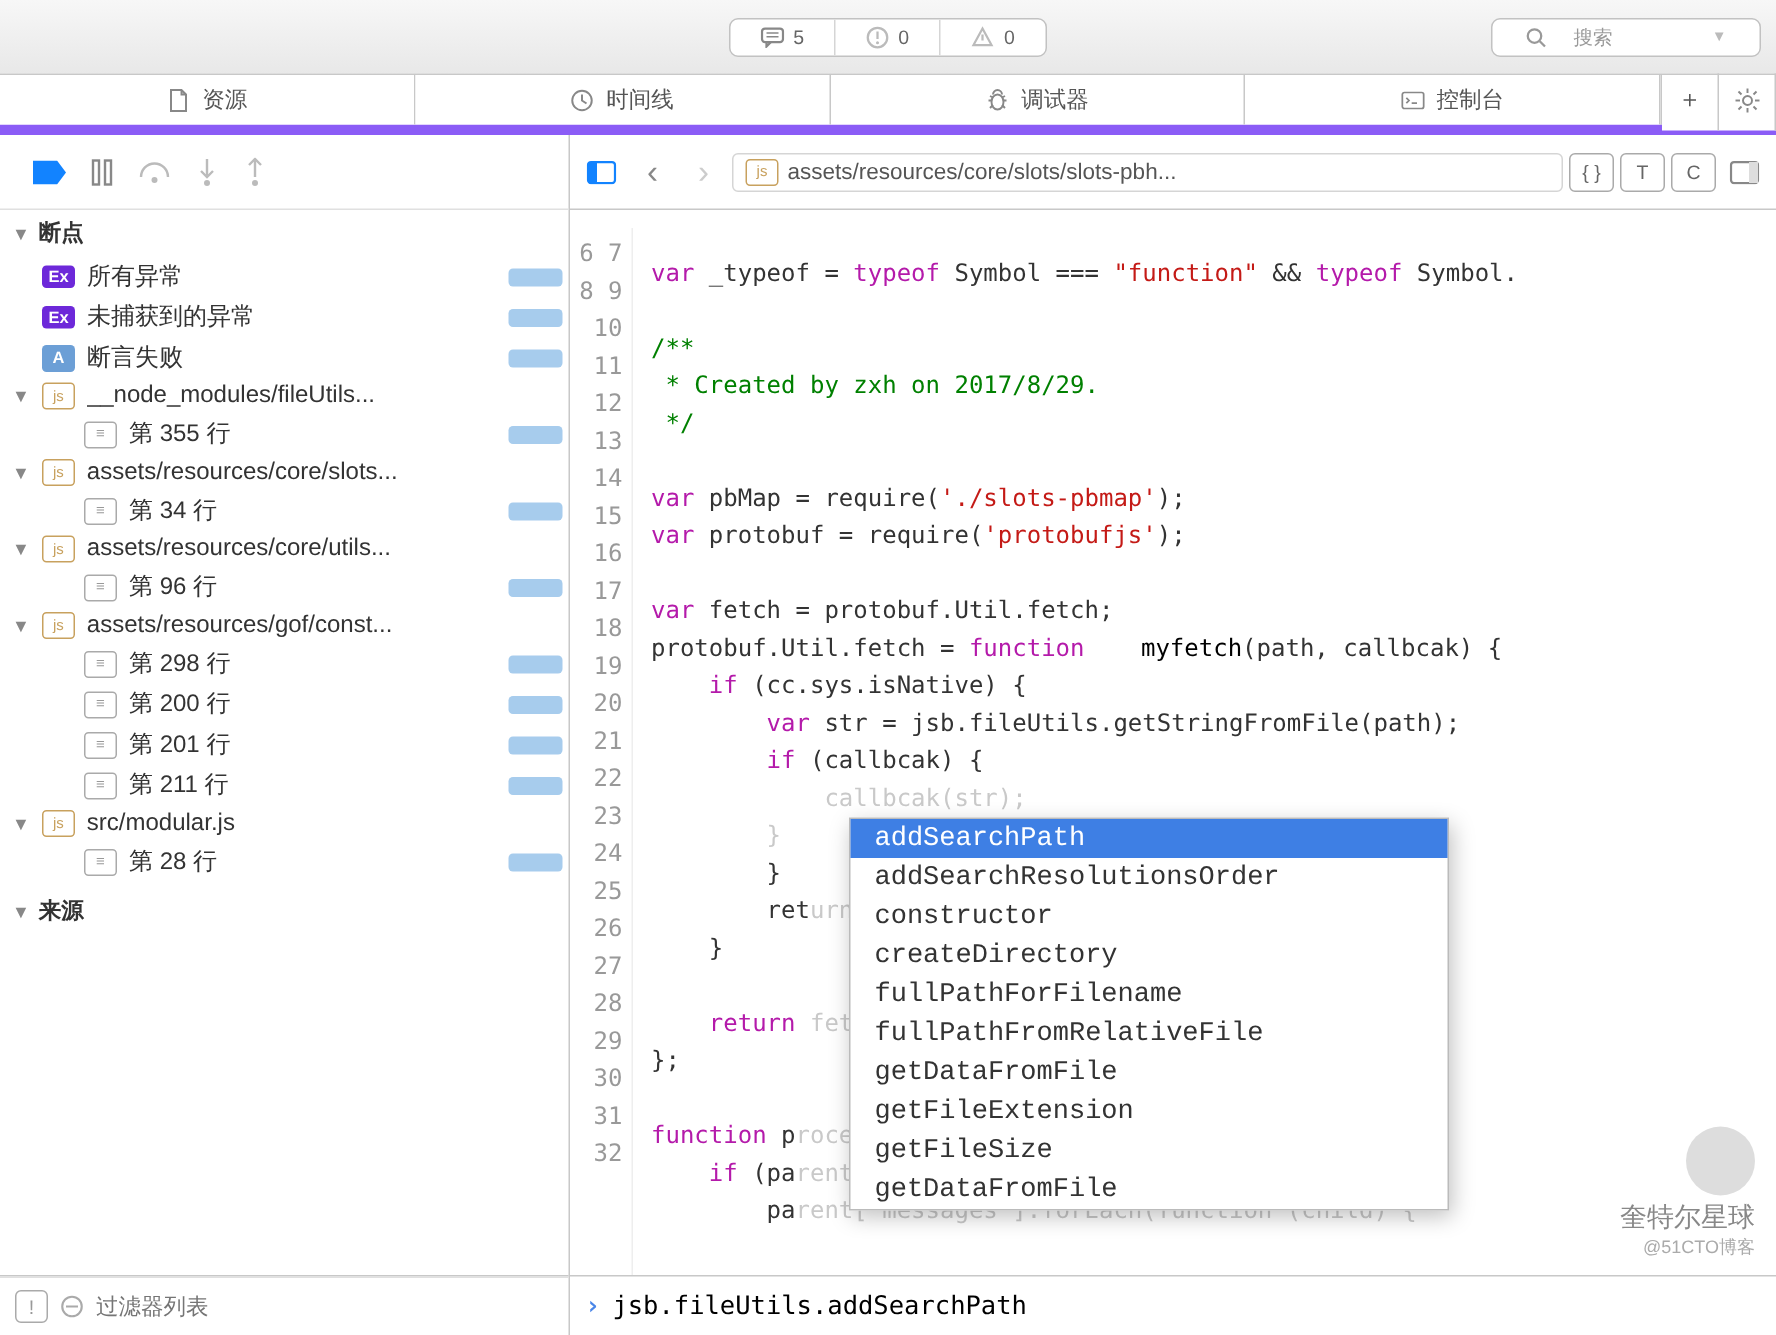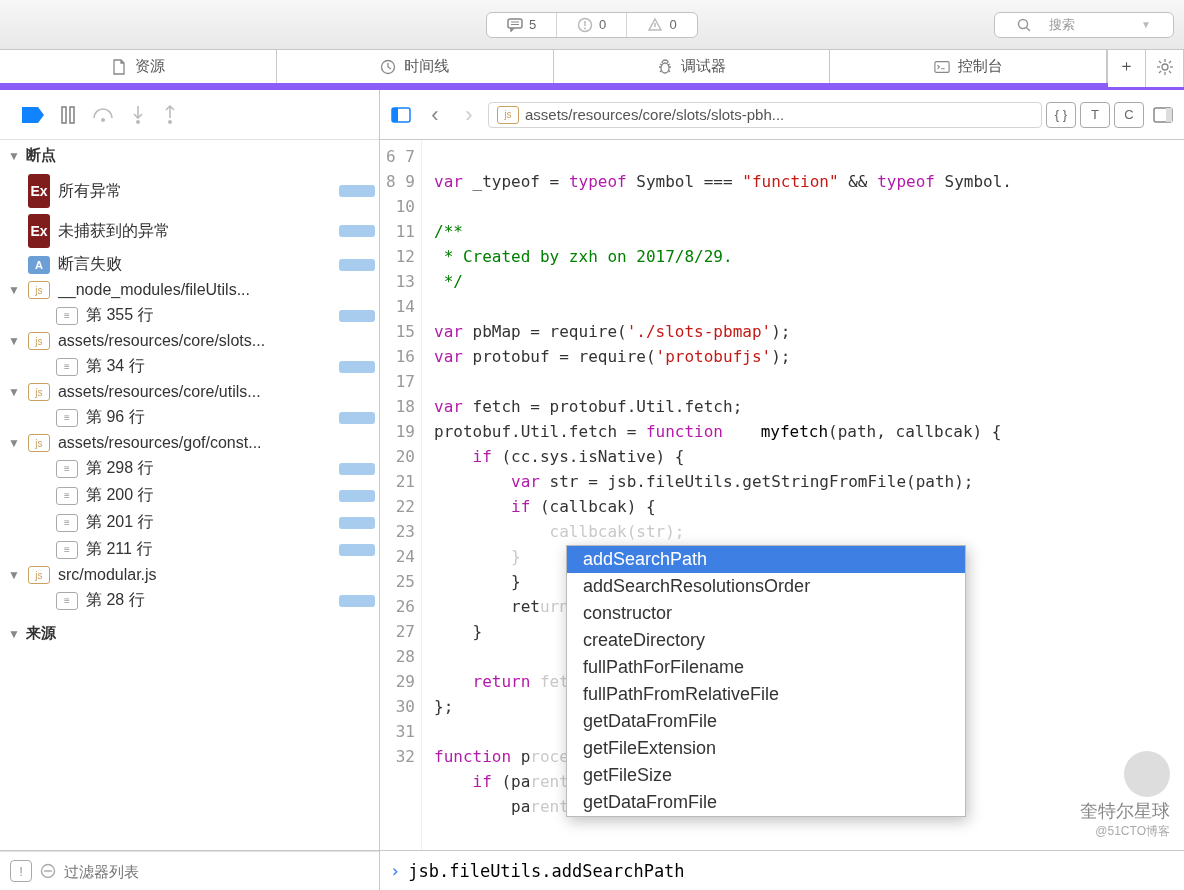--- a/index.html
+++ b/index.html
@@ -27,51 +27,51 @@
 .sb-tool { height:50px; display:flex; align-items:center; gap:16px; padding:0 22px; border-bottom:1px solid #e0e0e0; }
 .sb-tool .on { color:#1283ff; font-size:20px; }
 .sb-tool .ic { color:#888; font-size:18px; }
 
 .tree { overflow:auto; flex:1; }
 .section-header { display:flex; align-items:center; gap:6px; padding:6px 8px; font-weight:bold; font-size:15px; }
 .disclose { color:#888; font-size:12px; display:inline-block; }
 .row { display:flex; align-items:center; gap:8px; padding:3px 8px 3px 28px; font-size:16px; position:relative; }
 .row.sub { padding-left:56px; }
 .blue-tag { position:absolute; right:4px; width:36px; height:12px; background:#a7cced; border-radius:3px; }
-.ex-badge { width:22px; height:34px; background:#7f1d1d; color:#fff; font-size:14px; font-weight:bold; display:inline-flex; align-items:center; justify-content:center; border-radius:3px; }
+.ex-badge { width:22px; height:15px; background:#6d28d9; color:#fff; font-size:11px; font-weight:bold; display:inline-flex; align-items:center; justify-content:center; border-radius:3px; }
 .a-badge { width:22px; height:18px; background:#6c9fd6; color:#fff; font-size:11px; font-weight:bold; display:inline-flex; align-items:center; justify-content:center; border-radius:3px; }
 .js-badge { width:22px; height:18px; border:1px solid #c8a15e; color:#c8a15e; font-size:10px; display:inline-flex; align-items:center; justify-content:center; border-radius:3px; background:#fff; }
 .file-badge { width:22px; height:18px; border:1px solid #aaa; color:#999; display:inline-flex; align-items:center; justify-content:center; border-radius:3px; background:#fff; font-size:10px; }
 .row-text { white-space:nowrap; overflow:hidden; text-overflow:ellipsis; flex:1; }
 
 .sb-footer { border-top:1px solid #c8c8c8; }
 .filter-row { display:flex; align-items:center; gap:8px; padding:8px 10px; border-top:1px solid #e0e0e0; color:#999; }
 .circle-ic { width:22px; height:22px; border:1px solid #aaa; border-radius:4px; display:inline-flex; align-items:center; justify-content:center; font-size:13px; }
 
 
 .editor { flex:1; display:flex; flex-direction:column; }
 .editor-head { height:50px; display:flex; align-items:center; border-bottom:1px solid #c8c8c8; padding:0 6px; gap:4px; }
 .eh-btn { width:30px; height:30px; display:inline-flex; align-items:center; justify-content:center; color:#888; font-size:17px; border:none; background:none; cursor:pointer; }
 .eh-btn.blue { color:#1283ff; }
 .eh-path { flex:1; display:flex; align-items:center; border:1px solid #d5d5d5; border-radius:4px; padding:3px 8px; font-size:15px; color:#555; white-space:nowrap; overflow:hidden; text-overflow:ellipsis; }
 .eh-box { width:30px; height:26px; border:1px solid #aaa; border-radius:4px; display:inline-flex; align-items:center; justify-content:center; font-size:13px; color:#666; }
 
 .code-wrap { flex:1; display:flex; overflow:hidden; position:relative; }
-.gutter { width:42px; background:#fff; text-align:right; padding:4px 6px 4px 0; color:#999; font-family:Menlo,Consolas,monospace; font-size:16px; line-height:25px; border-right:1px solid #eee;}
+.gutter { width:42px; background:#fff; text-align:right; padding:4px 6px 4px 0; color:#999; font-family:Menlo,Consolas,monospace; font-size:16px; line-height:25px; border-right:1px solid #eee;margin-top:12px;}
 .code { flex:1; padding:4px 0 4px 12px; font-family:Menlo,Consolas,monospace; font-size:16px; line-height:25px; white-space:pre; overflow:hidden; position:relative; }
 
 
 .kw { color:#b41aaa; }
 .str { color:#c41a16; }
 .com { color:#008000; }
 .fn { color:#000;margin-left:28px; }
 .dim { color:#c9c9c9; }
 
 
-.popup { position:absolute; left:566px; top:545px; width:400px; background:#fff; border:1px solid #bbb; box-shadow:2px 4px 14px rgba(0,0,0,.25); font-family:Liberation Sans, sans-serif; font-size:18px; z-index:50; }
+.popup { position:absolute; left:566px; top:545px; width:400px; background:#fff; border:1px solid #bbb; box-shadow:2px 4px 14px rgba(0,0,0,.25); font-family:Liberation Mono, monospace; font-size:18px; z-index:50; }
 .popup-item { padding:3px 16px; color:#333; }
 .popup-item.sel { background:#3e7fe4; color:#fff; }
 
 
 .console-row { height:40px; border-top:1px solid #c8c8c8; display:flex; align-items:center; gap:8px; padding:0 10px; font-family:Menlo,Consolas,monospace; font-size:17px; }
 .prompt { color:#4a86e8; font-weight:bold; }
 .console-input { flex:1; border:none; outline:none; font:inherit; font-size:17px; }
 
 
 .watermark { position:absolute; right:14px; bottom:50px; text-align:right; color:#888; font-size:18px; pointer-events:none; }

